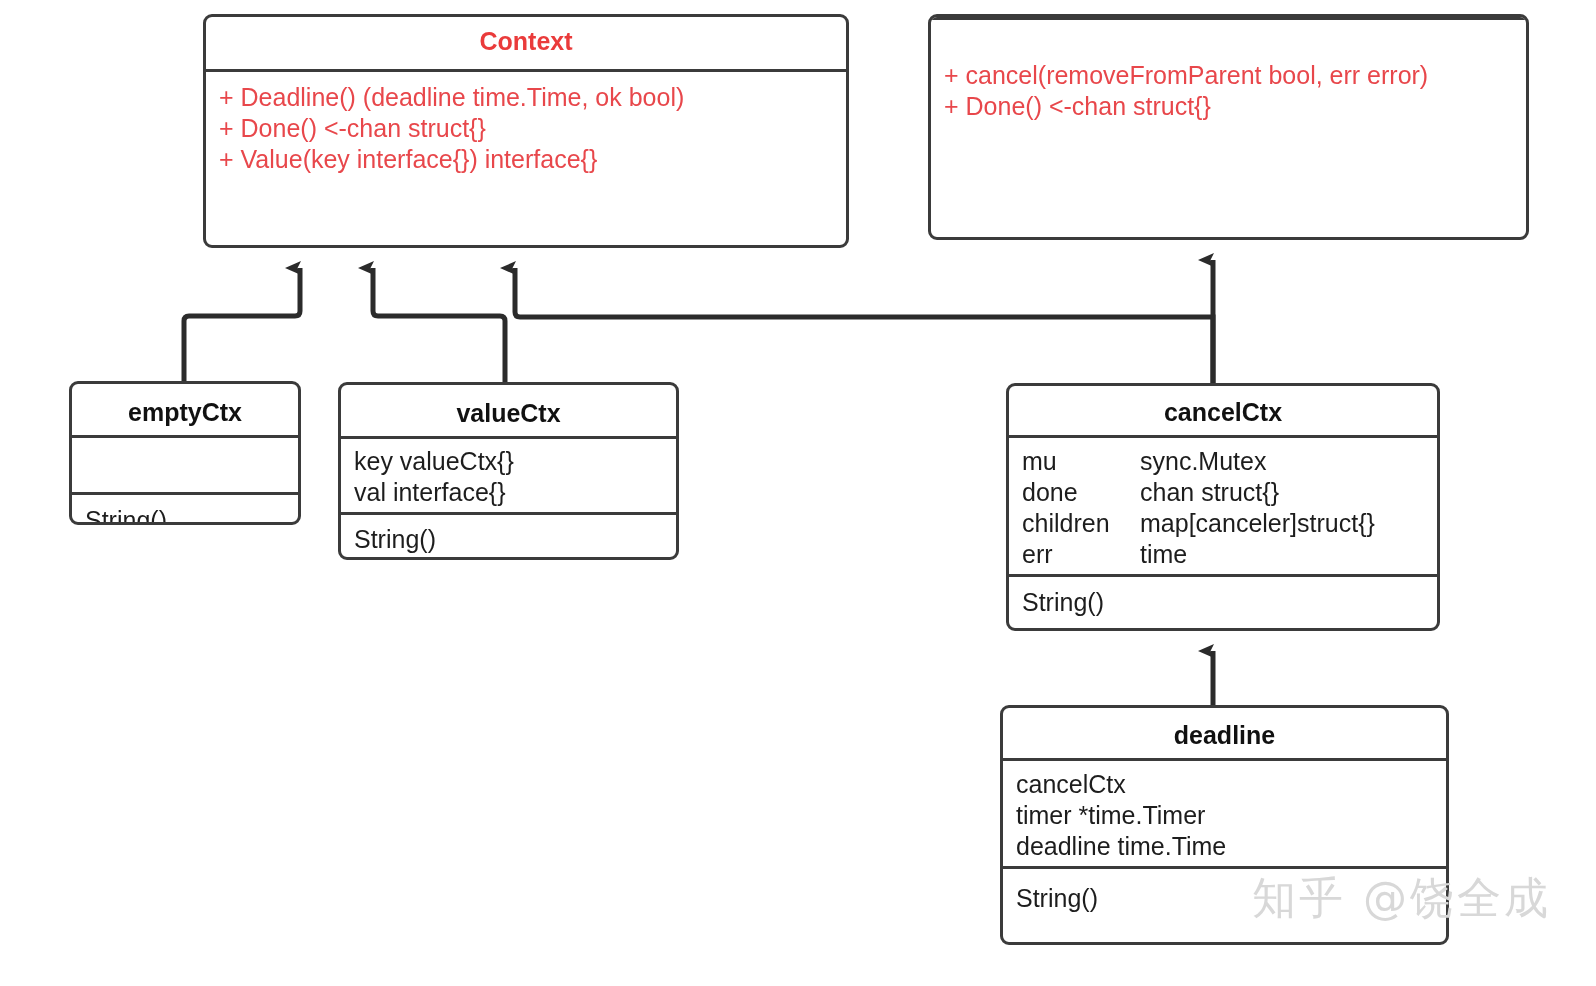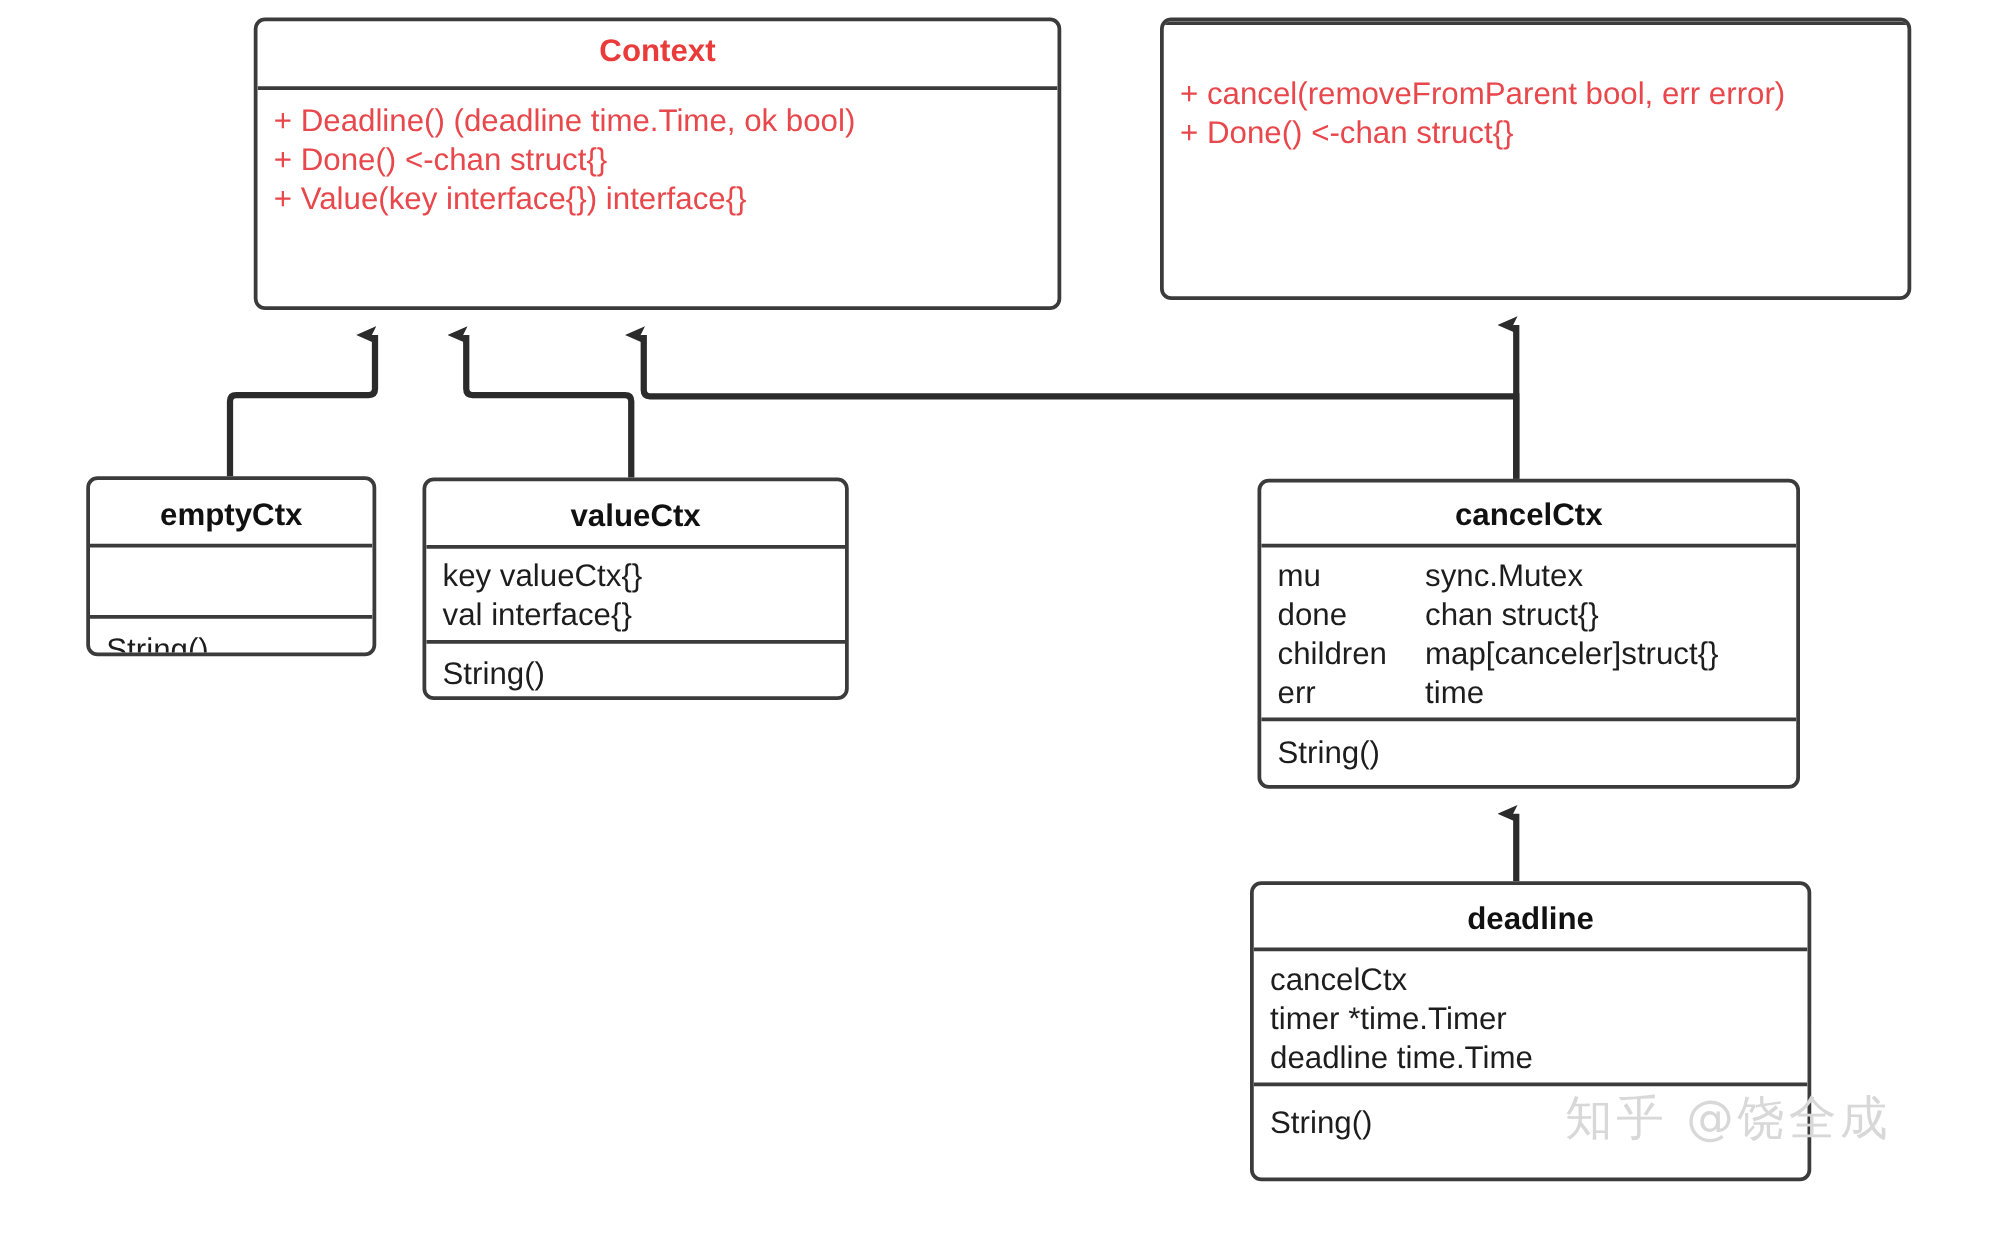--- a/index.html
+++ b/index.html
@@ -76,21 +76,21 @@
   #box-timerctx .uml-compartment.fields{padding-top:8px;padding-bottom:4px;}
   #box-timerctx .uml-compartment.ops{padding-top:14px;}
 
   
   .col-name{display:inline-block;width:118px;}
 
   
   #watermark{
     position:absolute;
     left:1252px;top:869px;
-    font-size:38px;
+    font-size:44px;
     color:#d8d8d8;
     letter-spacing:3px;
     white-space:nowrap;
     z-index:8;
     font-family:"DejaVu Sans",sans-serif;
   }
 </style>
 </head>
 <body>
 

